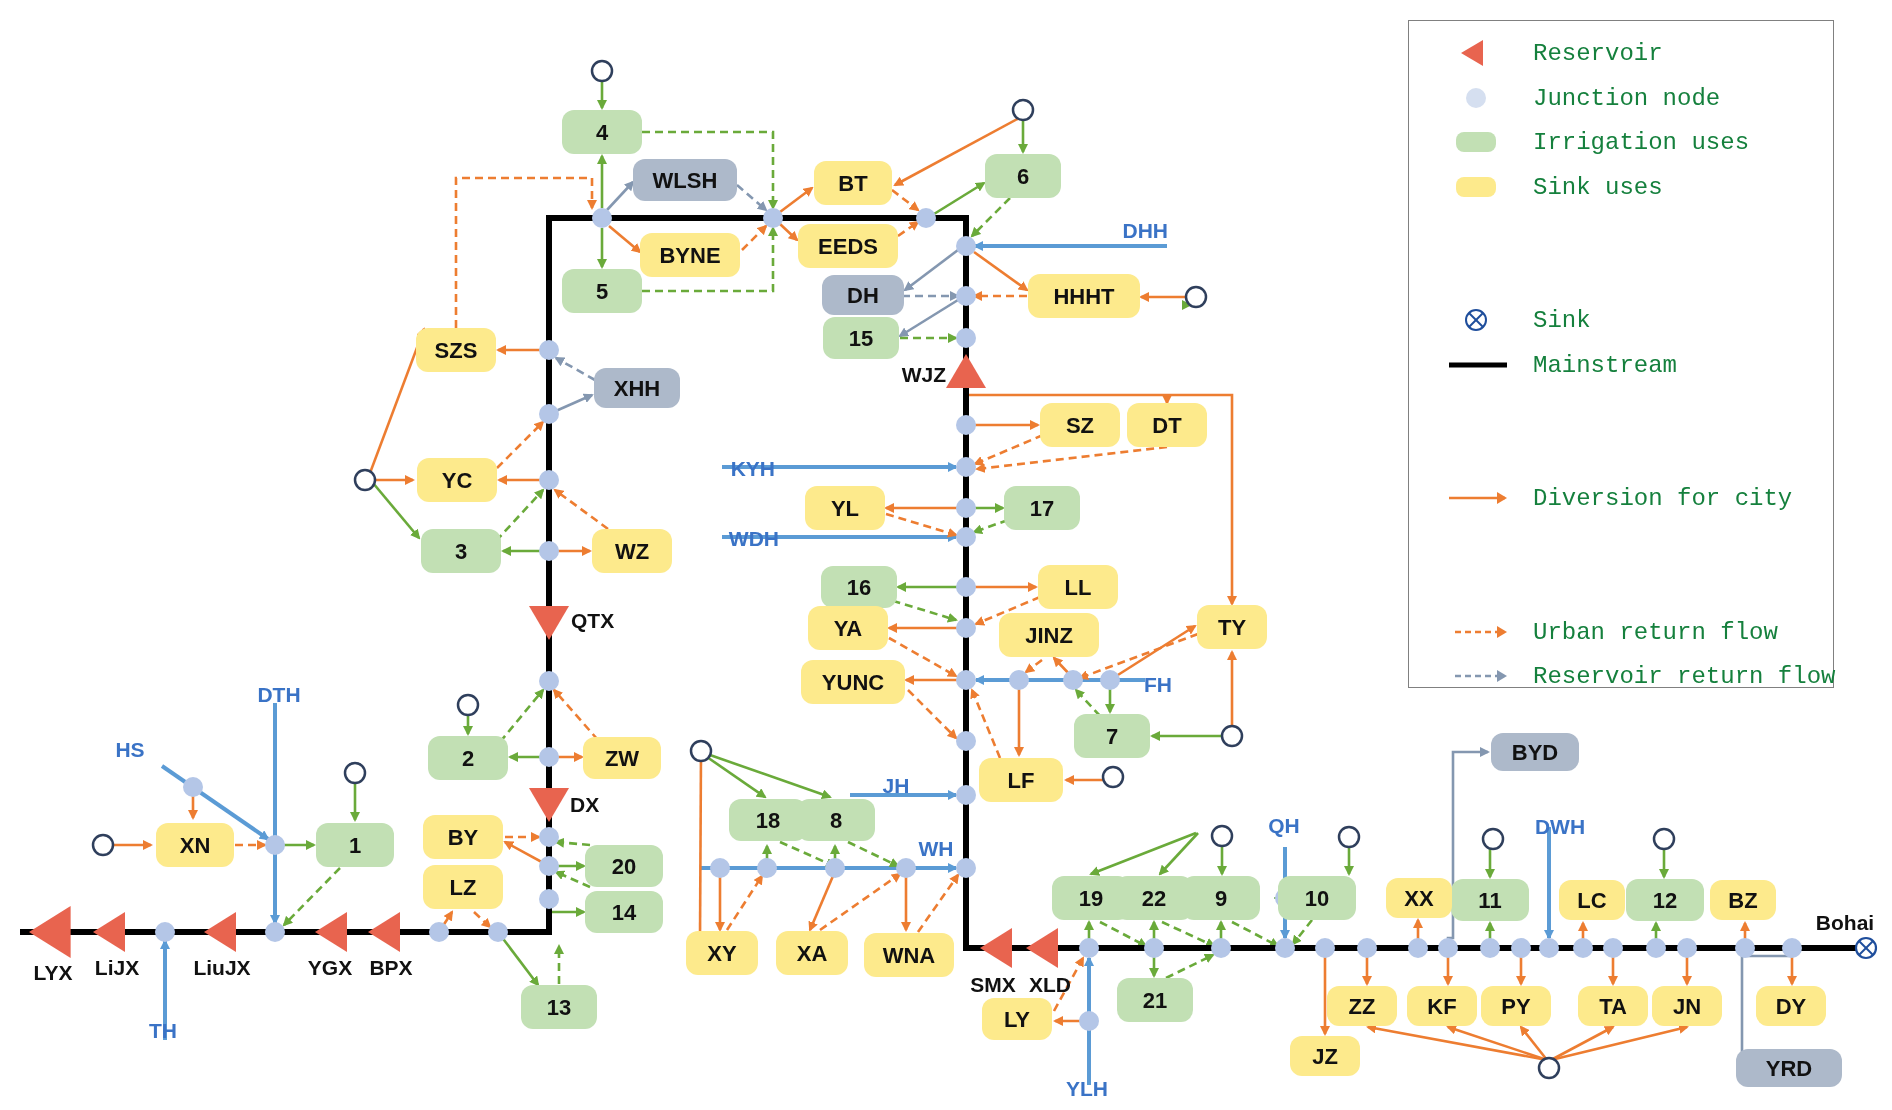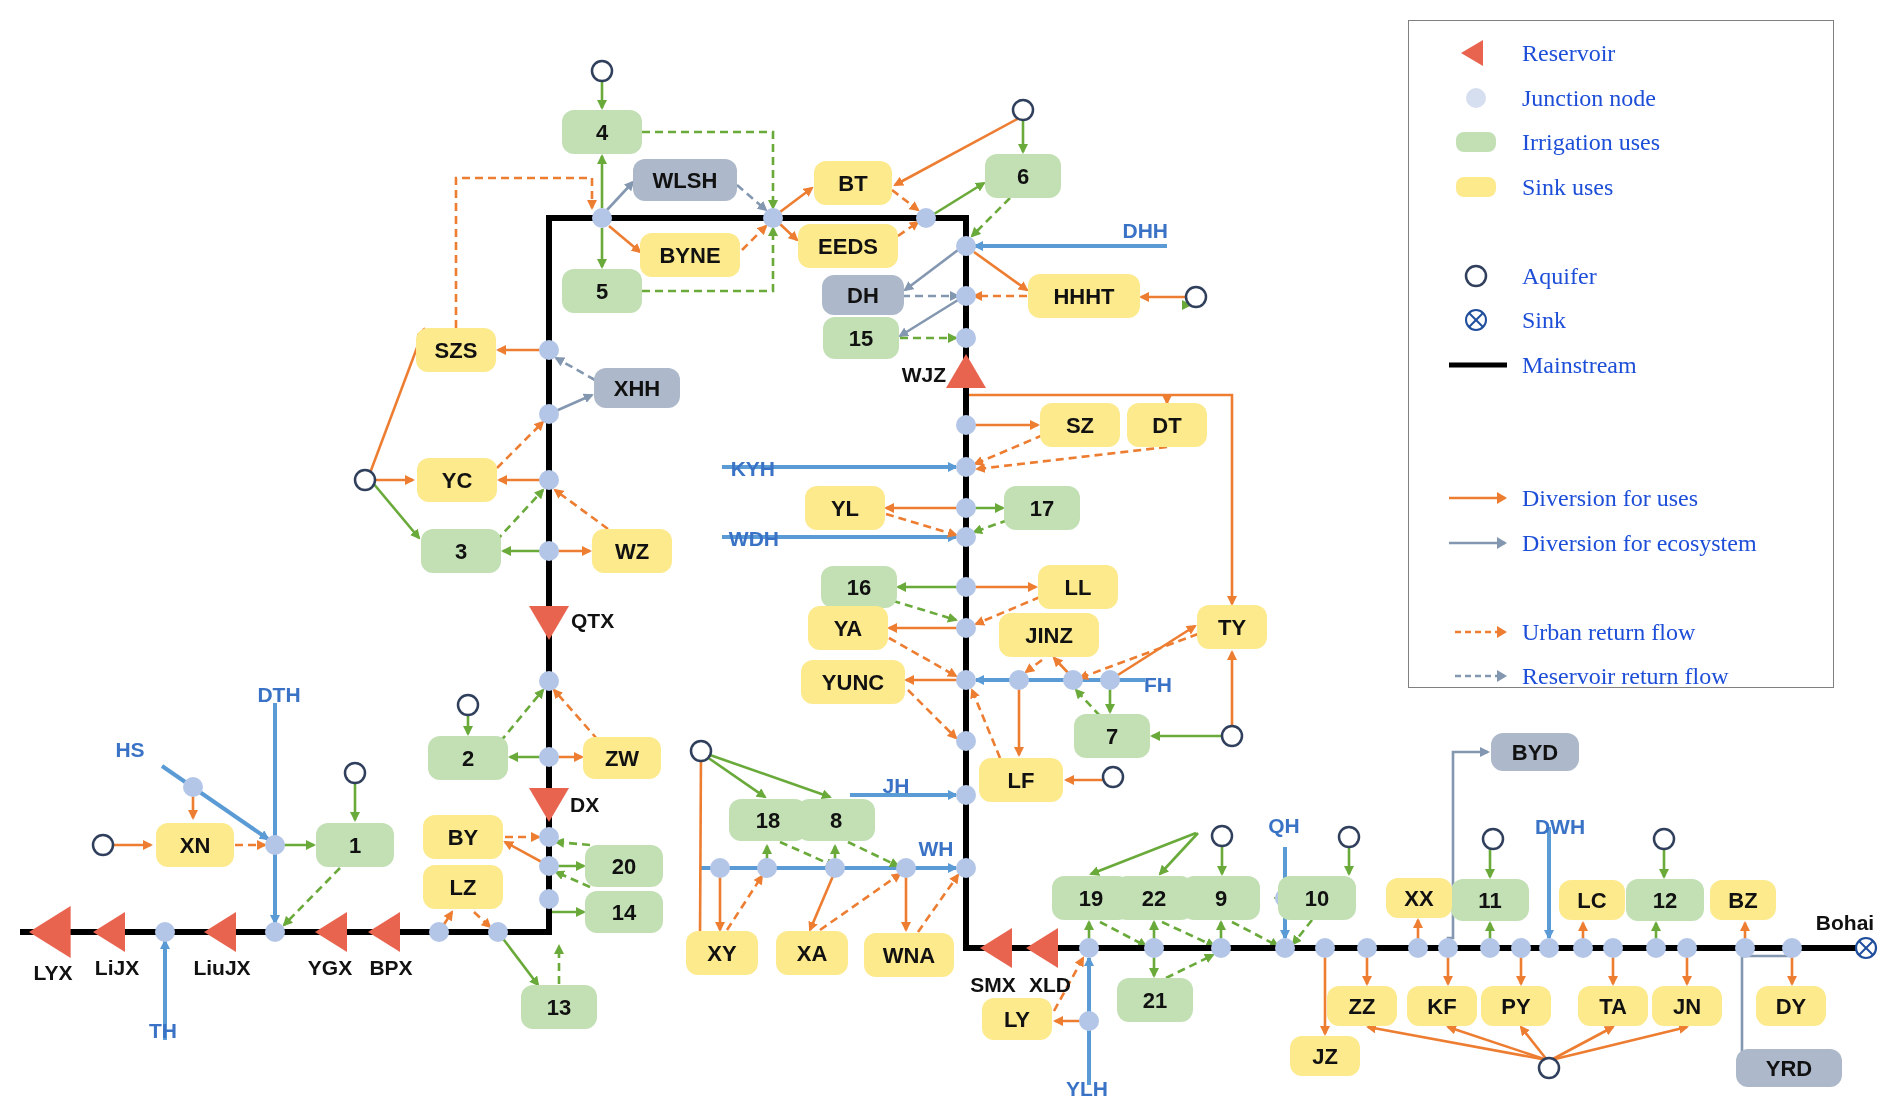--- a/index.html
+++ b/index.html
@@ -6,22 +6,22 @@
   body { width:1892px; height:1110px; position:relative; overflow:hidden;
          font-family:"Liberation Sans", sans-serif; }
   #diagram { position:absolute; left:0; top:0; width:1892px; height:1110px; }
   .node-text { font-family:"Liberation Sans", sans-serif; font-weight:bold; font-size:22px; fill:#111; }
   .res-label { font-family:"Liberation Sans", sans-serif; font-weight:bold; font-size:21px; fill:#111; }
   .trib-label { font-family:"Liberation Sans", sans-serif; font-weight:bold; font-size:21px; fill:#3a73c6; }
   #legend { position:absolute; left:1408px; top:20px; width:426px; height:668px;
             border:1.5px solid #808080; background:#fff; box-sizing:border-box; }
   .legend-item { position:absolute; left:0; height:44px; width:100%; }
   .legend-sym { position:absolute; left:18px; top:0; width:80px; height:44px; }
-  .legend-label { position:absolute; left:113px; top:9px; font-size:24px; color:#1d4ed8;
-                  font-family:Liberation Serif, serif; white-space:nowrap; }
+  .legend-label { position:absolute; left:124px; top:9px; font-size:24px; color:#15803d;
+                  font-family:Liberation Mono, monospace; white-space:nowrap; }
 </style>
 </head>
 <body>
 
 <svg id="diagram" xmlns="http://www.w3.org/2000/svg" width="1892" height="1110" viewBox="0 0 1892 1110">
   <defs>
     <marker id="ah-blue" markerWidth="10" markerHeight="10" refX="8" refY="5" orient="auto" markerUnits="userSpaceOnUse">
       <path d="M0,0 L10,5 L0,10 z" fill="#5b9bd5"></path>
     </marker>
     <marker id="ah-green" markerWidth="10" markerHeight="10" refX="8" refY="5" orient="auto" markerUnits="userSpaceOnUse">
@@ -577,53 +577,40 @@
         <circle cx="49" cy="22" r="10" fill="#d5dff0"></circle>
       </svg>
       <span class="legend-label">Junction node</span>
     </div>
     <div class="legend-item" style="top: 143.5px;">
       <svg class="legend-sym" width="80" height="44">
         <rect x="29" y="12" width="40" height="20" rx="8" fill="#fdea8c"></rect>
       </svg>
       <span class="legend-label">Sink uses</span>
     </div>
-    <div class="legend-item" style="top: 232.5px;">
-      <svg class="legend-sym" width="80" height="44">
-        <circle cx="49" cy="22" r="10" fill="#fff" stroke="#2f3f5c" stroke-width="2.5"></circle>
-      </svg>
-      <span class="legend-label">Aquifer</span>
-    </div>
     <div class="legend-item" style="top: 277px;">
       <svg class="legend-sym" width="80" height="44">
         <circle cx="49" cy="22" r="10" fill="#fff" stroke="#1f4e9c" stroke-width="2"></circle>
         <line x1="42" y1="15" x2="56" y2="29" stroke="#1f4e9c" stroke-width="2"></line>
         <line x1="56" y1="15" x2="42" y2="29" stroke="#1f4e9c" stroke-width="2"></line>
       </svg>
       <span class="legend-label">Sink</span>
     </div>
     <div class="legend-item" style="top: 321.5px;">
       <svg class="legend-sym" width="80" height="44">
         <line x1="22" y1="22" x2="80" y2="22" stroke="#000" stroke-width="5"></line>
       </svg>
       <span class="legend-label">Mainstream</span>
     </div>
     <div class="legend-item" style="top: 455px;">
       <svg class="legend-sym" width="80" height="44">
         <line x1="22" y1="22" x2="78" y2="22" stroke="#ed7d31" stroke-width="2.4"></line>
         <polygon points="70,16 80,22 70,28" fill="#ed7d31"></polygon>
       </svg>
-      <span class="legend-label">Diversion for uses</span>
-    </div>
-    <div class="legend-item" style="top: 499.5px;">
-      <svg class="legend-sym" width="80" height="44">
-        <line x1="22" y1="22" x2="78" y2="22" stroke="#8497b0" stroke-width="2.4"></line>
-        <polygon points="70,16 80,22 70,28" fill="#8497b0"></polygon>
-      </svg>
-      <span class="legend-label">Diversion for ecosystem</span>
+      <span class="legend-label">Diversion for city</span>
     </div>
     <div class="legend-item" style="top: 588.5px;">
       <svg class="legend-sym" width="80" height="44">
         <line x1="28" y1="22" x2="78" y2="22" stroke="#ed7d31" stroke-width="2.4" stroke-dasharray="6,4"></line>
         <polygon points="70,16 80,22 70,28" fill="#ed7d31"></polygon>
       </svg>
       <span class="legend-label">Urban return flow</span>
     </div>
     <div class="legend-item" style="top: 633px;">
       <svg class="legend-sym" width="80" height="44">

